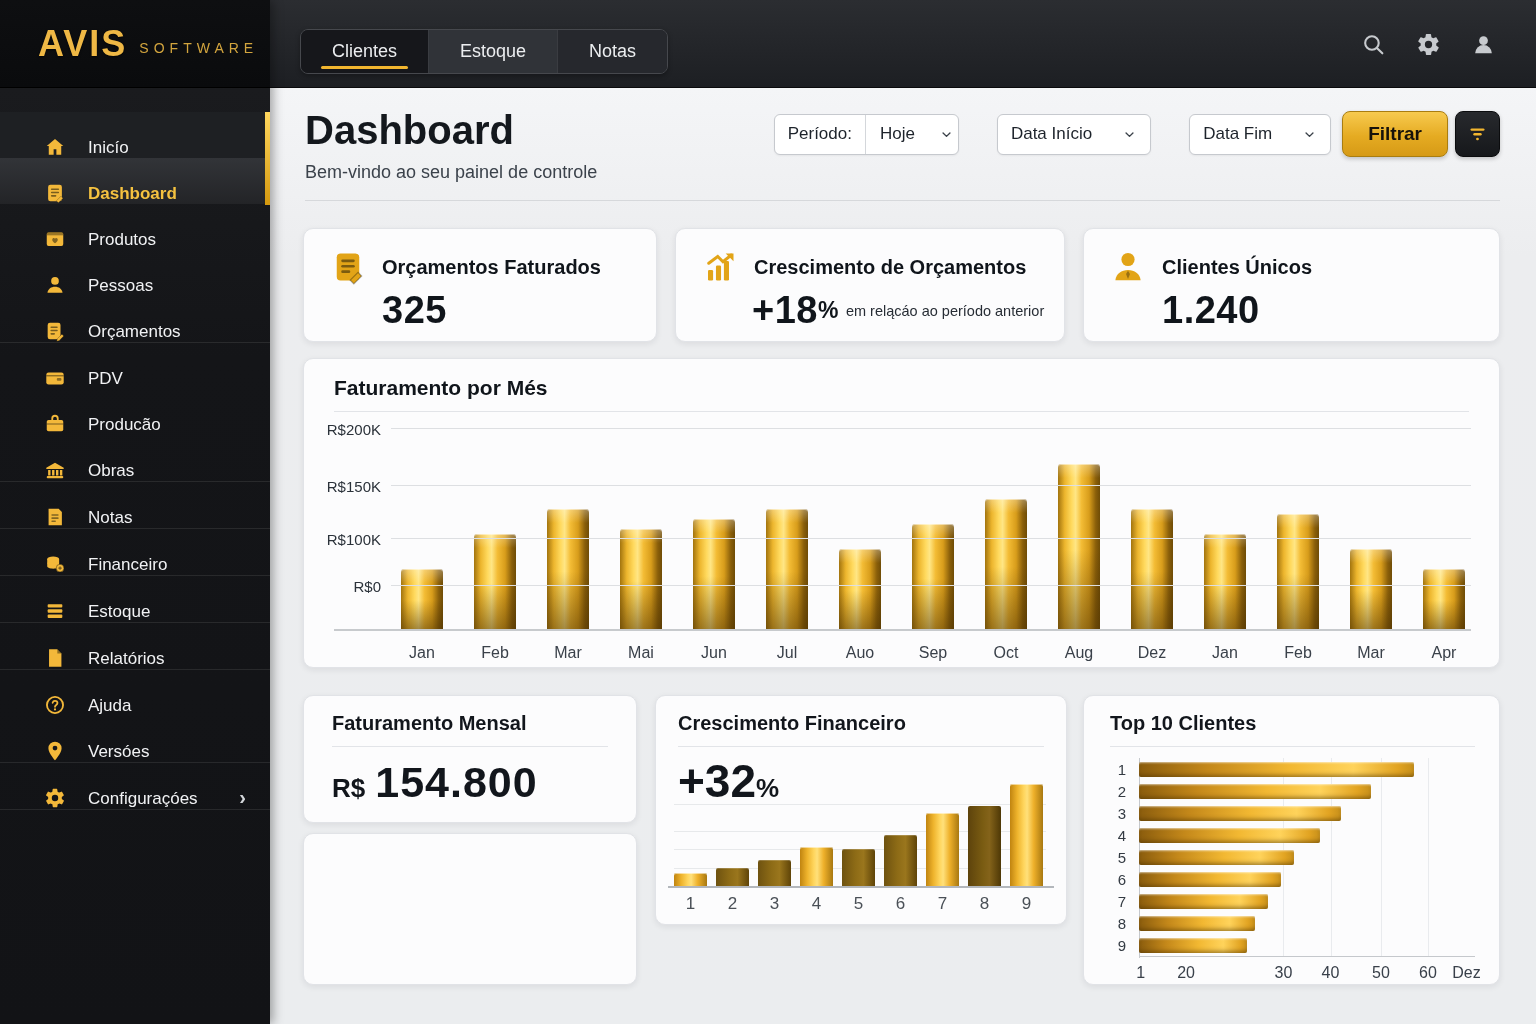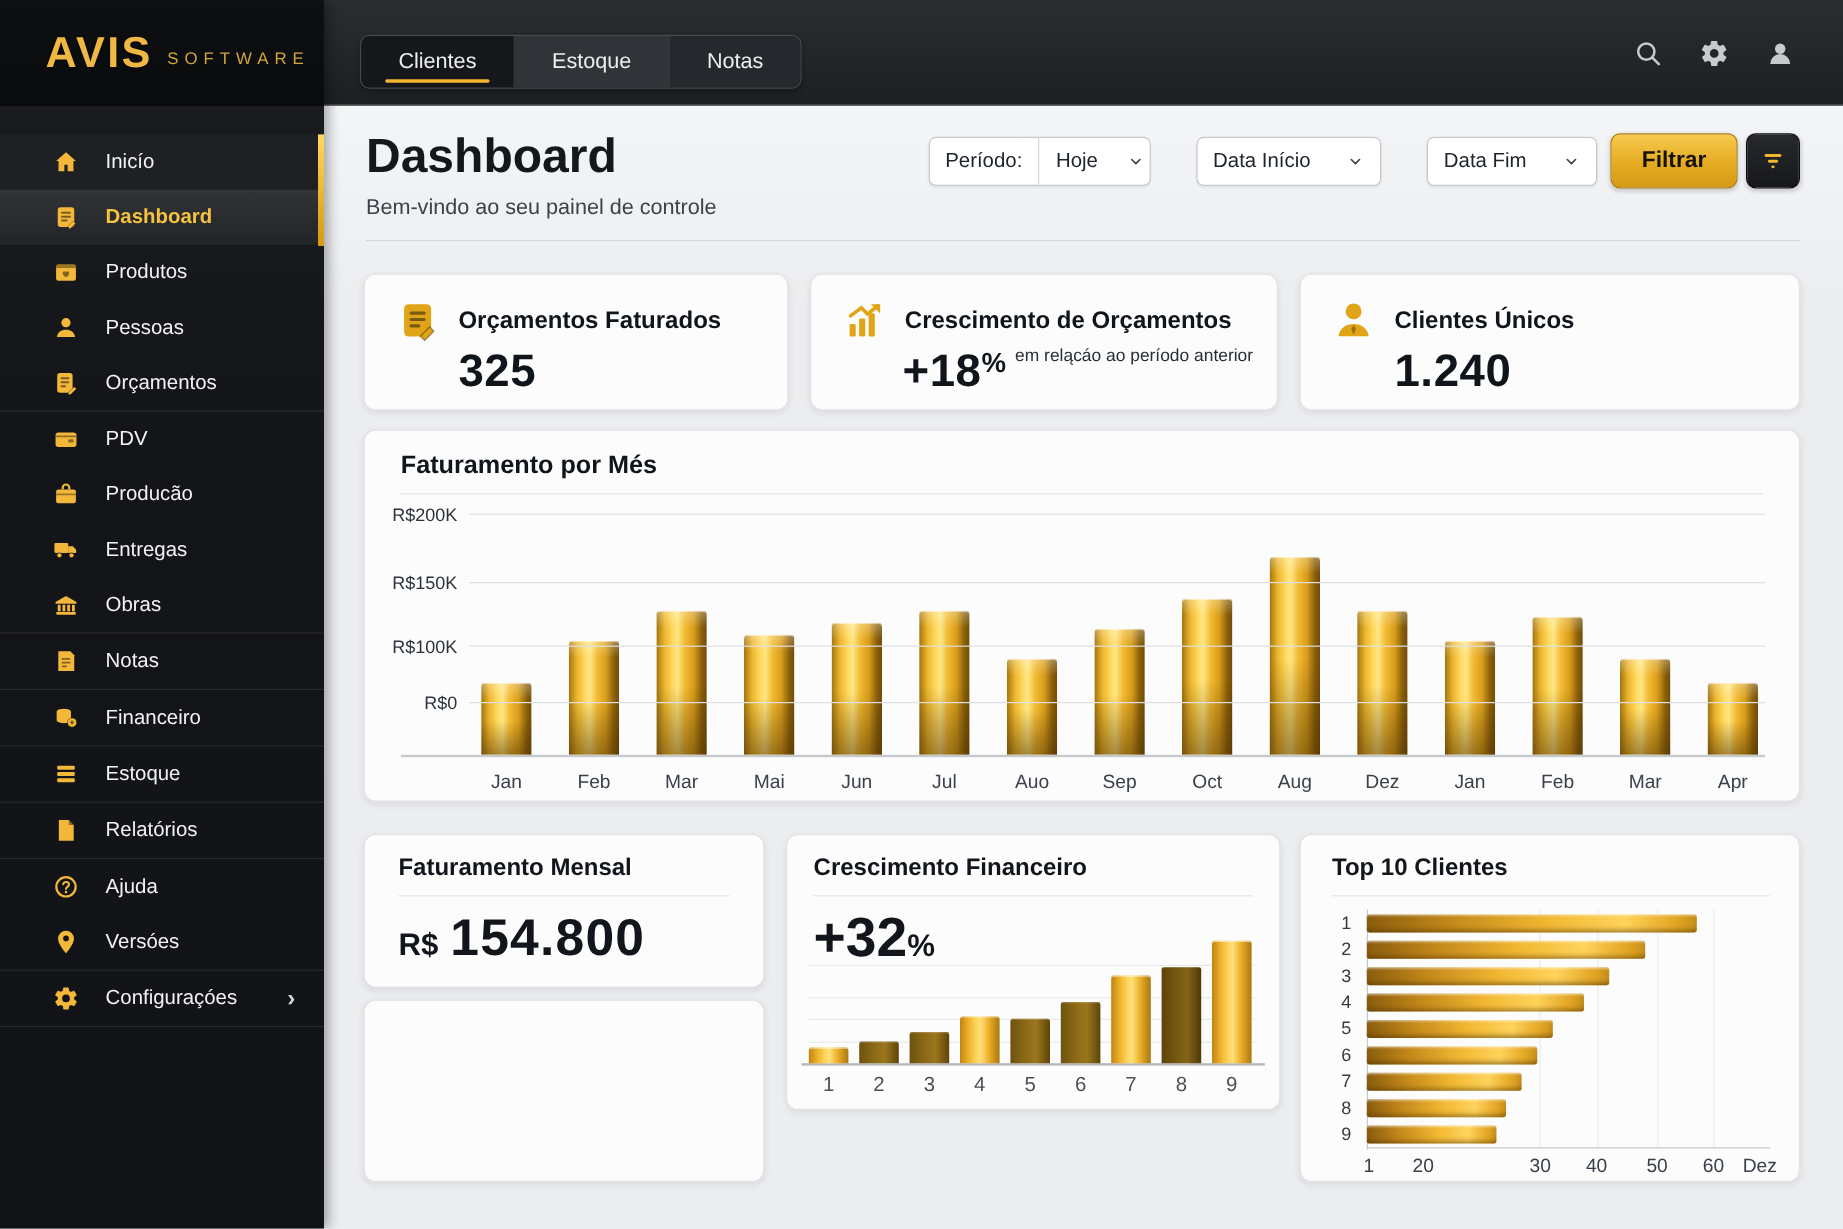--- a/index.html
+++ b/index.html
@@ -15,21 +15,21 @@
   
   .sidebar { position:absolute; left:0; top:0; width:270px; height:1024px; z-index:5;
     background:linear-gradient(180deg,#1c1d20 0%,#141518 35%,#121316 100%);
     box-shadow:3px 0 10px rgba(0,0,0,.35); }
   .logo { height:88px; background:linear-gradient(180deg,#0e0f11,#0a0b0d);
     display:flex; align-items:center; padding-left:38px; border-bottom:1px solid #000; }
   .logo-avis { font-size:36px; font-weight:800; color:#efb845; letter-spacing:2px;
     text-shadow:0 1px 2px rgba(0,0,0,.7); }
   .logo-soft { font-size:14px; color:#d3a53e; letter-spacing:5px; margin-left:12px; margin-top:8px; }
   .nav { position:absolute; top:112px; left:0; right:0; }
-  .side-item { height:46px; display:flex; align-items:center; padding-left:44px; gap:22px;
+  .side-item { height:46px; display:flex; align-items:flex-end; padding-left:44px; gap:22px;
     font-size:17px; color:#f1f2f4; cursor:pointer; position:relative; }
   .side-item.raised { background:#1e2023; }
   .side-item.active { background:linear-gradient(180deg,#323438,#232427); color:#f5c240; font-weight:bold; }
   .si-icon { width:22px; height:22px; color:#f3b83a; flex:0 0 22px; }
   .side-divider { height:1px; background:rgba(255,255,255,.09); }
   .side-chevron { margin-left:auto; margin-right:24px; color:#d3d6da; font-size:20px; font-weight:bold; }
   .accent-bar { position:absolute; right:0; top:0; width:5px; height:93px; z-index:2;
     background:linear-gradient(180deg,#ffd75e,#d5990f); }
 
   
@@ -76,21 +76,21 @@
     display:flex; align-items:center; justify-content:center; cursor:pointer;
     box-shadow:0 2px 4px rgba(0,0,0,.2); }
   .funnel-icn { width:21px; height:21px; color:#f2b62f; }
 
   
   .card { position:absolute; background:#fcfcfd; border:1px solid #e1e3e7; border-radius:10px;
     box-shadow:0 2px 6px rgba(20,24,32,.08); }
   .stat-head { display:flex; align-items:center; gap:16px; margin:20px 0 0 26px; }
   .stat-icon { width:36px; height:36px; color:#e2a417; flex:0 0 36px; }
   .stat-title { font-size:20px; font-weight:bold; color:#10151b; }
-  .stat-value-row { margin:4px 0 0 78px; display:flex; align-items:flex-start; }
+  .stat-value-row { margin:4px 0 0 78px; display:flex; align-items:center; }
   .stat-value { font-size:38px; font-weight:bold; color:#10151b; letter-spacing:.5px; }
   .stat-pct { font-size:23px; font-weight:bold; }
   .stat-note { font-size:14.5px; color:#272d35; margin-left:7px; }
 
   
   .chart-title { position:absolute; left:30px; top:17px; font-size:21px; font-weight:bold; color:#10151b; }
   .c-divider { position:absolute; left:30px; right:30px; top:52px; height:1px; background:#e2e4e8; }
   .plot { position:absolute; left:87px; right:28px; top:70px; height:200px; }
   .gridline { position:absolute; left:0; right:0; height:1px; background:#dddfe2; }
   .ytick { position:absolute; right:calc(100% + 10px); font-size:15px; color:#2b323a; white-space:nowrap; }
@@ -226,31 +226,20 @@
             <rect x="3" y="7.5" width="18" height="12.5" rx="2" fill="currentColor"></rect>
             <path d="M9 7.5V6a3 3 0 0 1 6 0v1.5" fill="none" stroke="currentColor" stroke-width="2"></path>
             <path d="M3 12h18" stroke="rgba(20,18,8,.4)" stroke-width="1.5"></path>
           </svg>
         </span>
         <span class="si-label">Producão</span>
       </div>
       <div class="side-item">
         <span class="icn si-icon">
           <svg viewBox="0 0 24 24">
-            <rect x="1.5" y="6" width="12.5" height="9" rx="1" fill="currentColor"></rect>
-            <path d="M14 9h4.2l3 3.2V15H14z" fill="currentColor"></path>
-            <circle cx="6" cy="17.2" r="2.2" fill="currentColor" stroke="rgba(20,18,8,.5)"></circle>
-            <circle cx="17" cy="17.2" r="2.2" fill="currentColor" stroke="rgba(20,18,8,.5)"></circle>
-          </svg>
-        </span>
-        <span class="si-label">Entregas</span>
-      </div>
-      <div class="side-item">
-        <span class="icn si-icon">
-          <svg viewBox="0 0 24 24">
             <path d="M2.5 9.5 12 4l9.5 5.5V11h-19z" fill="currentColor"></path>
             <rect x="4.5" y="12" width="2.6" height="6" fill="currentColor"></rect>
             <rect x="8.8" y="12" width="2.6" height="6" fill="currentColor"></rect>
             <rect x="13.1" y="12" width="2.6" height="6" fill="currentColor"></rect>
             <rect x="17.4" y="12" width="2.6" height="6" fill="currentColor"></rect>
             <rect x="3" y="18.5" width="18" height="2.5" rx="1" fill="currentColor"></rect>
           </svg>
         </span>
         <span class="si-label">Obras</span>
       </div>

